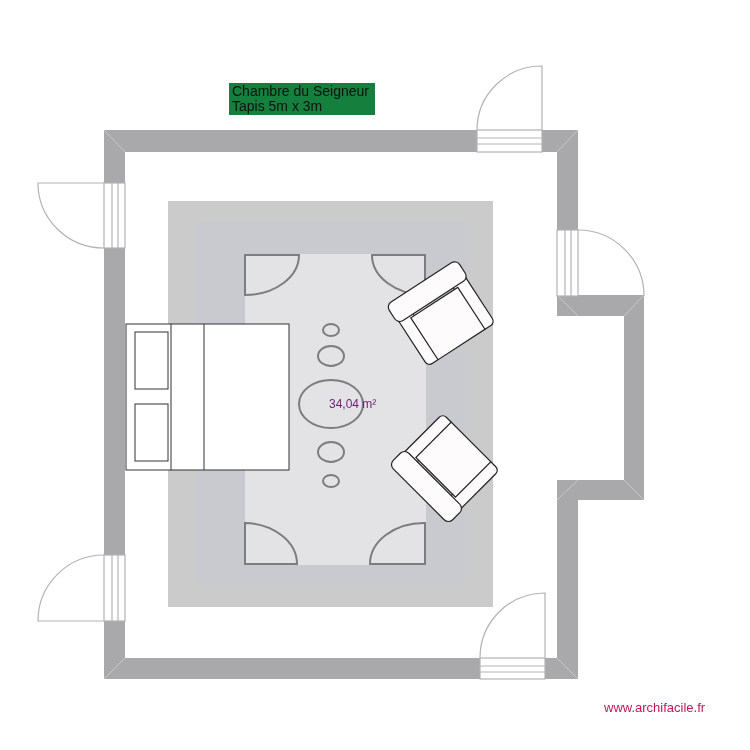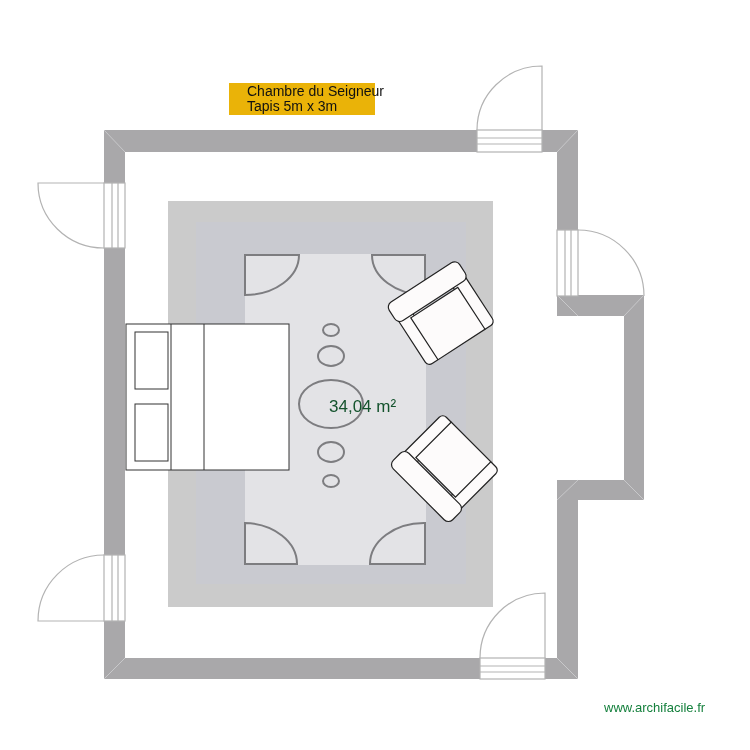--- a/index.html
+++ b/index.html
@@ -1,24 +1,24 @@
 <!DOCTYPE html>
 <html><head>
 <meta charset="utf-8">
 <style>
   html, body { margin: 0; padding: 0; background: #ffffff; }
   body { width: 750px; height: 750px; position: relative; overflow: hidden; font-family: "Liberation Sans", sans-serif; }
   #plan { position: absolute; left: 0; top: 0; width: 750px; height: 750px; }
   .title-box {
     position: absolute; left: 229px; top: 83px; width: 146px; height: 32px;
-    background: #eab308; color: #111; font-size: 14px; line-height: 15px; padding: 1px 18px; box-sizing: border-box;
+    background: #15803d; color: #111; font-size: 14px; line-height: 15px; padding: 1px 3px; box-sizing: border-box;
   }
   .title-box div { white-space: nowrap; }
-  .area-label { position: absolute; left: 329px; top: 397px; font-size: 17px; color: #14532d; white-space: nowrap; }
-  .watermark { position: absolute; left: 604px; top: 700px; font-size: 13px; color: #15803d; white-space: nowrap; text-align: center; }
+  .area-label { position: absolute; left: 329px; top: 397px; font-size: 12px; color: #701a75; white-space: nowrap; }
+  .watermark { position: absolute; left: 604px; top: 700px; font-size: 13px; color: #be185d; white-space: nowrap; text-align: center; }
 </style>
 </head>
 <body>
 
 <svg id="plan" viewBox="0 0 750 750" xmlns="http://www.w3.org/2000/svg">
 
   <g>
     <rect x="168" y="201" width="325" height="406" fill="#cbcbcb"></rect>
     <rect x="196" y="222" width="270" height="362" fill="#c9cad0"></rect>
     <rect x="245" y="254" width="181" height="311" fill="#e3e3e6"></rect>

